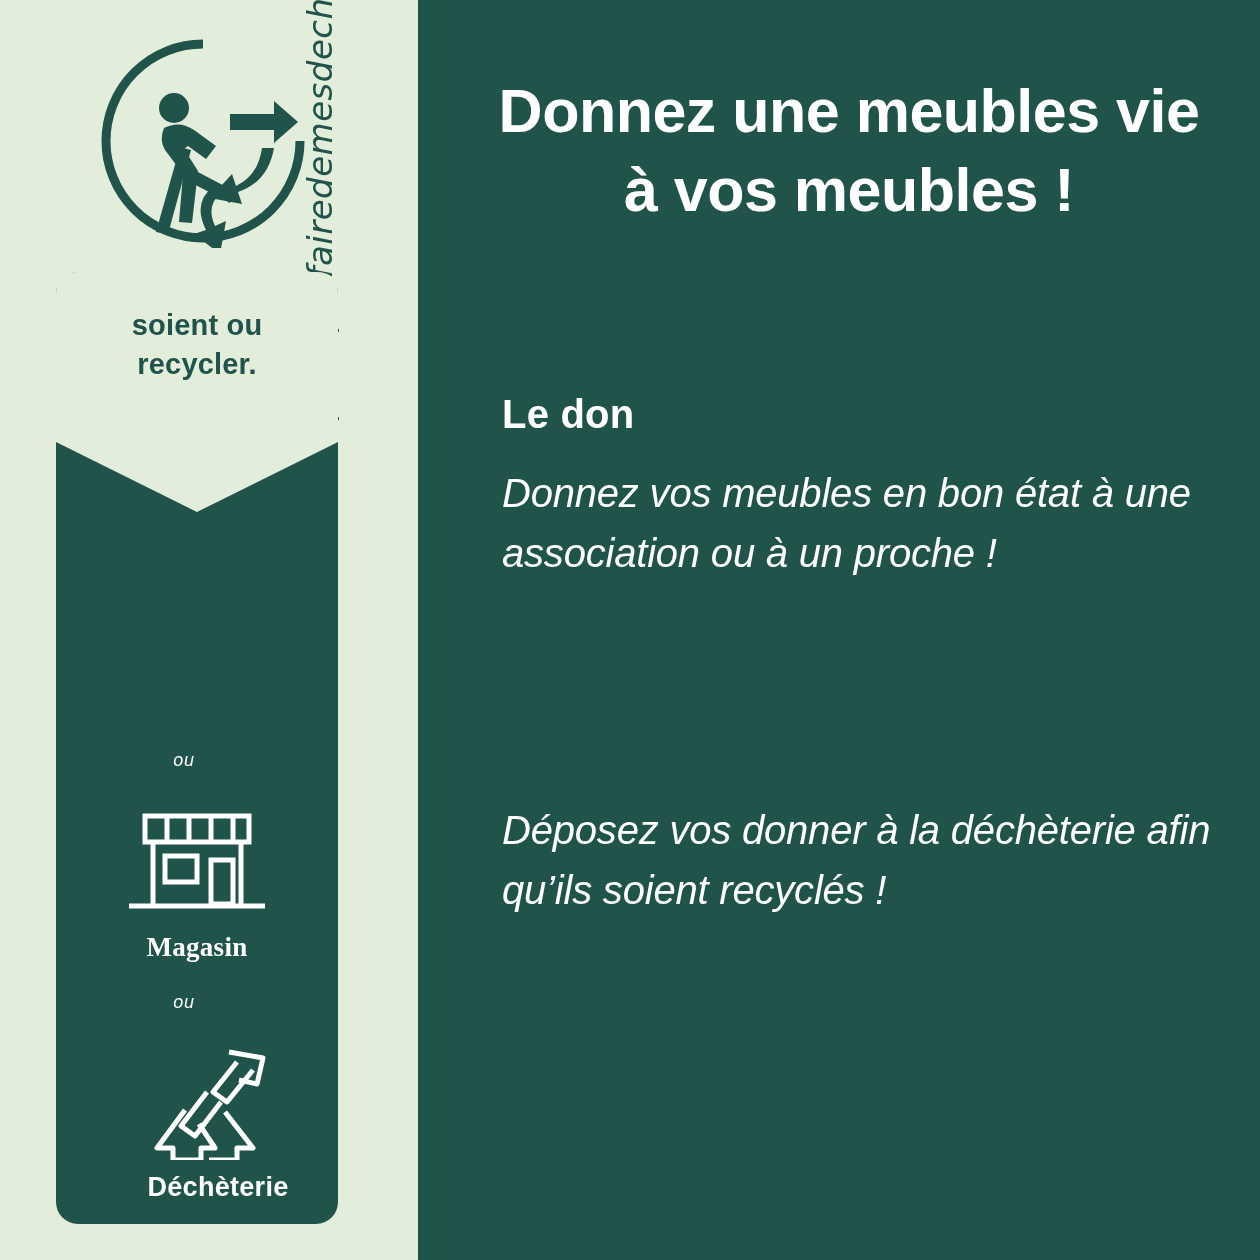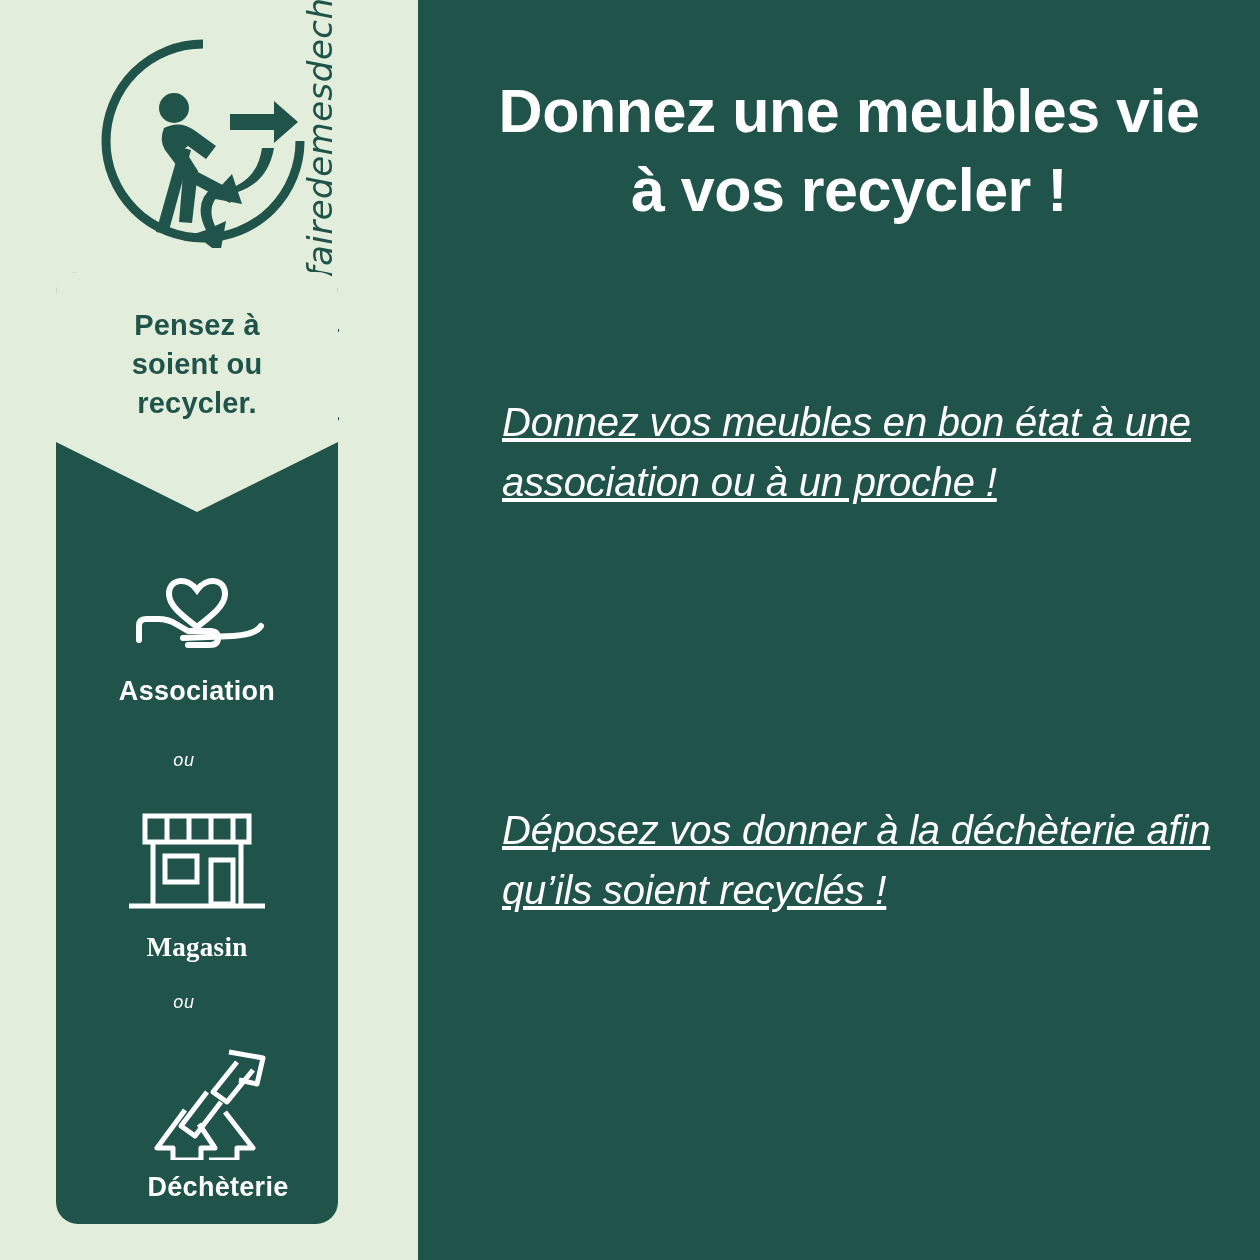--- a/index.html
+++ b/index.html
@@ -150,21 +150,20 @@
     font-size: 40px;
     font-weight: bold;
     letter-spacing: .2px;
   }
   .block p {
     margin: 0;
     font-size: 40px;
     font-style: italic;
     line-height: 1.5;
     letter-spacing: -0.2px;
-    text-decoration: underline;
   }
   .block-don { top: 392px; }
   .block-recyclage { top: 800px; }
 </style>
 </head>
 <body>
 
 <div class="poster">
 
   <div class="left-panel"></div>
@@ -192,36 +191,25 @@
 
   <div class="url-vert">https://quefairedemesdechets.fr</div>
 
   <div class="steps-card">
 
     <div class="banner">
       <svg class="banner-shape" width="282" height="240" viewBox="0 0 282 240" xmlns="http://www.w3.org/2000/svg">
         <path d="M0 22 Q0 0 22 0 L260 0 Q282 0 282 22 L282 170 L141 240 L0 170 Z" fill="#e2eddc"></path>
       </svg>
       <div class="banner-text">
-        <div>Pensez à</div>
         <div>soient ou</div>
         <div>recycler.</div>
       </div>
     </div>
 
-    <div class="step step-assoc">
-      <span class="icon">
-        <svg width="160" height="120" viewBox="0 0 160 120" xmlns="http://www.w3.org/2000/svg">
-          <path d="M80 46 c-9 -13 -28 -12 -28 4 0 13 17 24 28 33 11 -9 28 -20 28 -33 0 -16 -19 -17 -28 -4z" fill="none" stroke="#ffffff" stroke-width="6"></path>
-          <path d="M22 96 l0 -14 q0 -7 7 -7 l12 0 q10 0 18 5 l12 7 22 0 q8 0 8 7 0 7 -8 7 l-22 0" fill="none" stroke="#ffffff" stroke-width="6" stroke-linecap="round" stroke-linejoin="round"></path>
-          <path d="M66 94 l50 -2 q22 -1 28 -10" fill="none" stroke="#ffffff" stroke-width="6" stroke-linecap="round"></path>
-        </svg>
-      </span>
-      <span class="step-label">Association</span>
-    </div>
 
     <div class="ou ou-1">ou</div>
 
     <div class="step step-magasin">
       <span class="icon">
         <svg width="180" height="120" viewBox="0 0 180 120" xmlns="http://www.w3.org/2000/svg">
           <g fill="none" stroke="#ffffff" stroke-width="5">
             <rect x="38" y="16" width="104" height="26"></rect>
             <line x1="60" y1="16" x2="60" y2="42"></line>
             <line x1="82" y1="16" x2="82" y2="42"></line>
@@ -252,24 +240,25 @@
         </svg>
       </span>
       <span class="step-label">Déchèterie</span>
     </div>
 
   </div>
 
   <div class="right">
     <div class="title">
       <div>Donnez une meubles vie</div>
-      <div>à vos recycler !</div>
+      <div>à vos meubles !</div>
     </div>
 
     <div class="block block-don">
+      <h2>Le don</h2>
       <p>Donnez vos meubles en bon état à une association ou à un proche !</p>
     </div>
 
     <div class="block block-recyclage">
       <p>Déposez vos donner à la déchèterie afin qu’ils soient recyclés !</p>
     </div>
   </div>
 
 </div>
 

